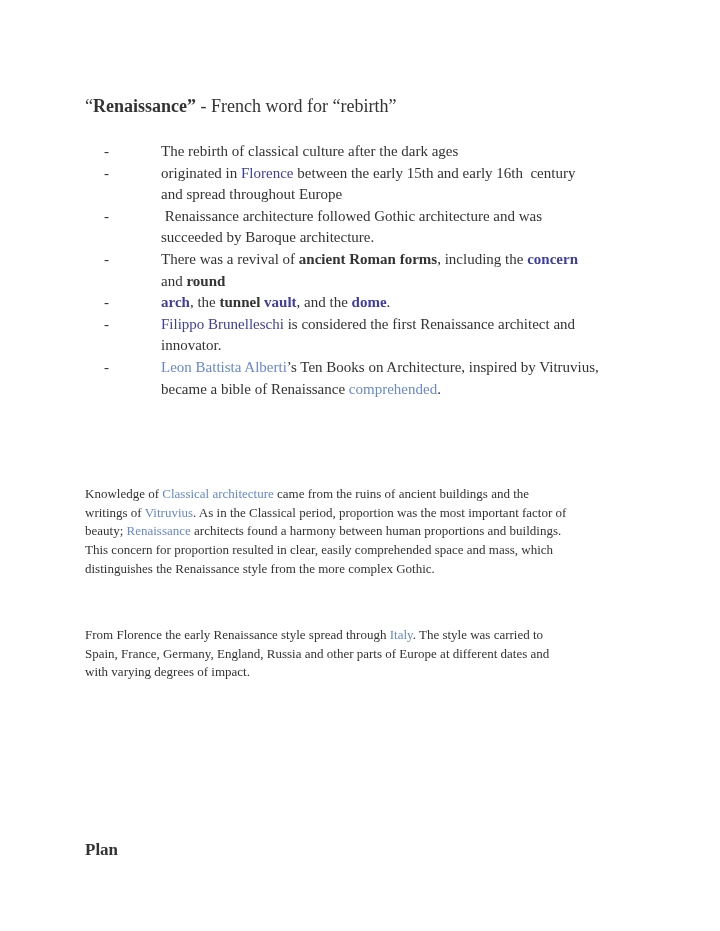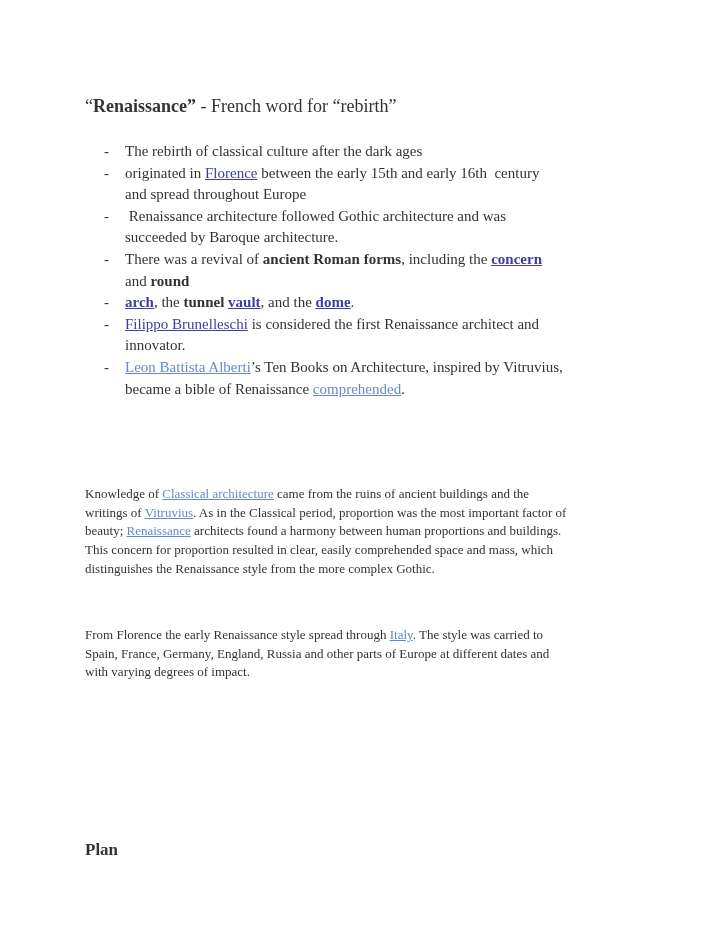--- a/index.html
+++ b/index.html
@@ -11,23 +11,23 @@
   html,body{margin:0;padding:0;}
   body{
     width:720px;height:931px;
     background:var(--page-bg);
     font-family:"Liberation Serif","DejaVu Serif",serif;
     color:var(--text-color);
     position:relative;
     overflow:hidden;
   }
   .page{position:absolute;inset:0;background:var(--page-bg);padding-left:23px;}
-  .rich{white-space:pre-wrap;}
+  .rich{white-space:pre-wrap;margin-left:36px;}
   .b{font-weight:bold;}
-  a.ld,a.ll{text-decoration:underline;cursor:pointer;}
+  a.ld,a.ll{cursor:pointer;}
   a.ld{color:var(--link-dark);}
   a.ll{color:var(--link-light);}
   .title{
     position:absolute;left:85px;top:96px;
     margin:0;font-size:18px;font-weight:normal;
     width:560px;
   }
   .bullets{
     position:absolute;left:104px;top:141px;
     margin:0;padding:0;list-style:none;

